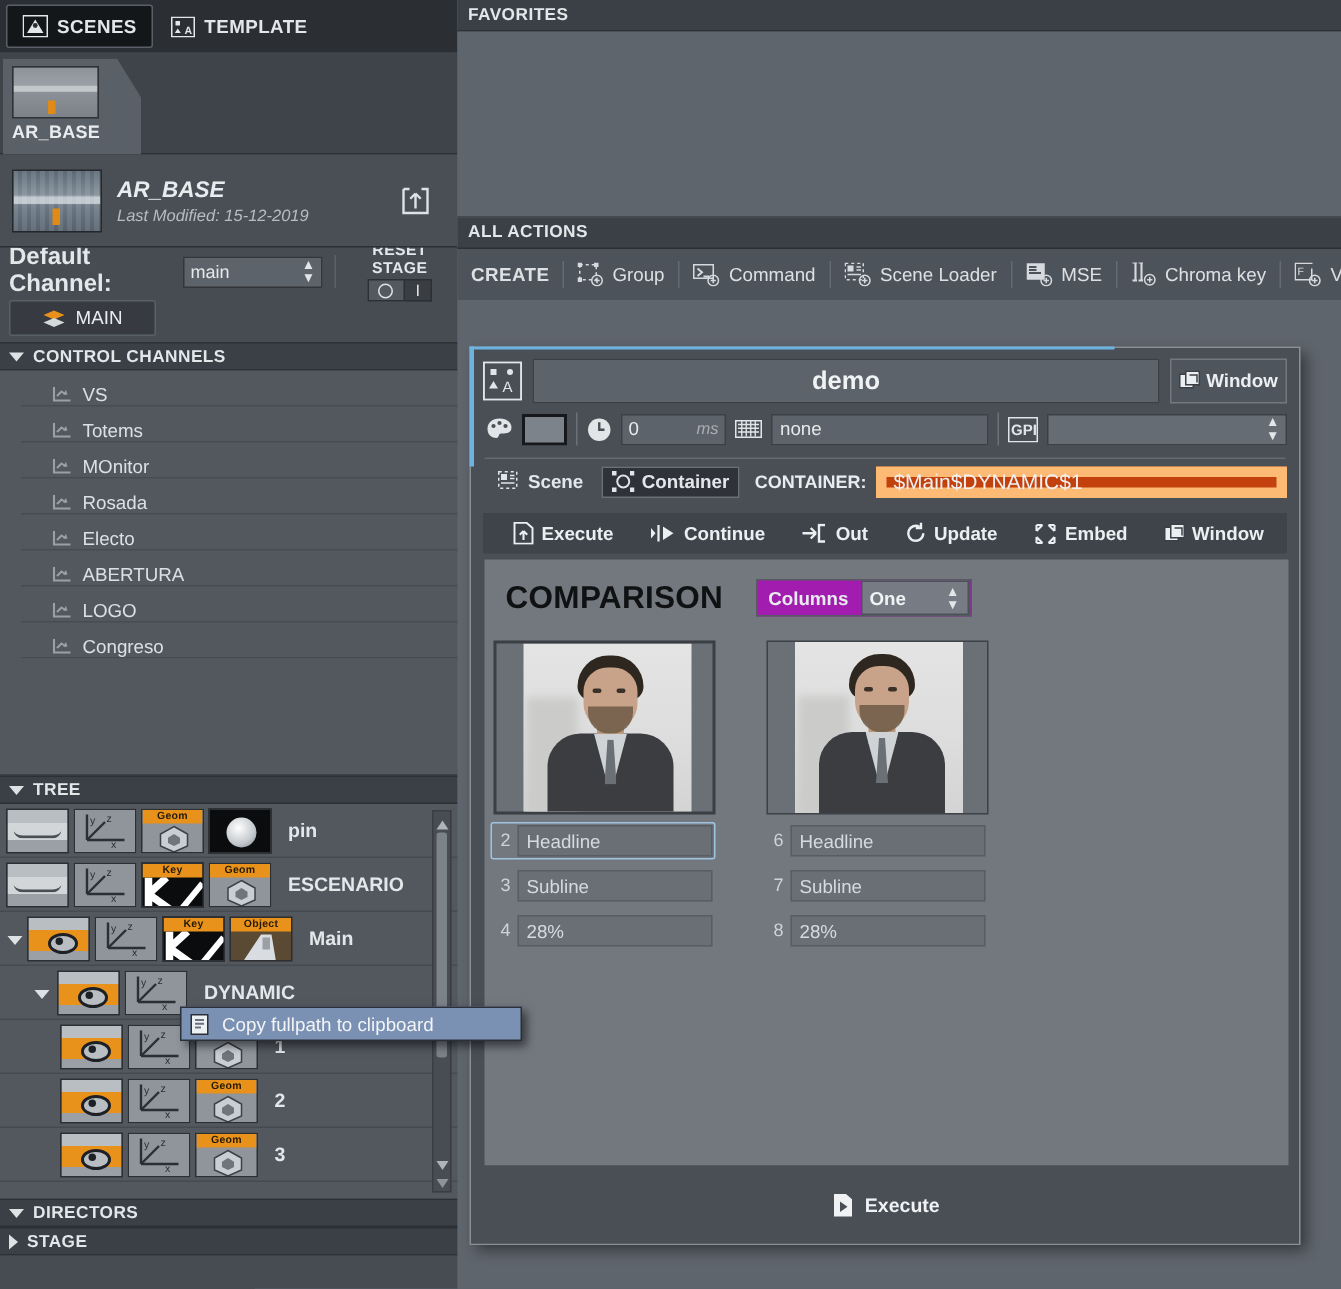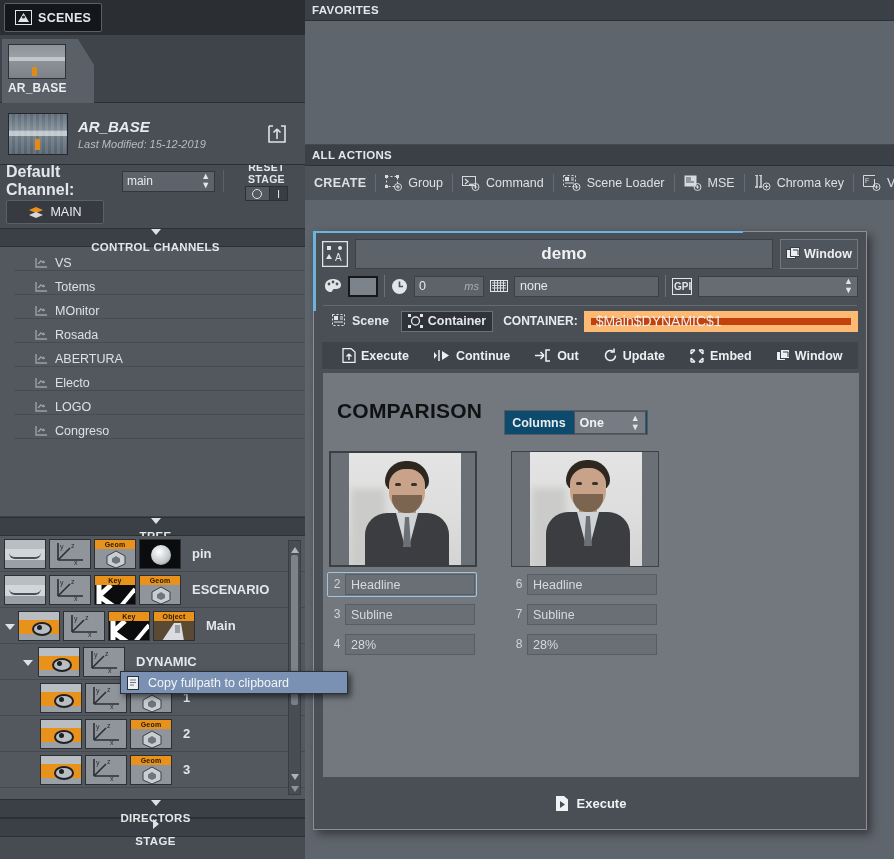--- a/index.html
+++ b/index.html
@@ -100,21 +100,21 @@
   .mainbtn{
     margin:3px 0 0 6px; width:98px;height:24px; background:#373b41;
     border:1px solid #5a6068; border-radius:2px;
     display:flex;align-items:center;justify-content:center;gap:6px;
     font-size:12.5px; color:#e9ecee;
   }
 
   .section-hd{
     height:19px; background:#3b4046; border-top:1px solid #2c3034;border-bottom:1px solid #2c3034;
     display:flex; align-items:center; gap:6px; padding-left:6px;
-    font-size:11.5px; font-weight:bold; letter-spacing:.3px; color:#e4e7ea;flex-direction:column;
+    font-size:11.5px; font-weight:bold; letter-spacing:.3px; color:#e4e7ea;
   }
   .tri{ width:0;height:0; }
   .tri.down{ border-left:5px solid transparent;border-right:5px solid transparent;border-top:6px solid #dfe2e5; }
   .tri.right{ border-top:5px solid transparent;border-bottom:5px solid transparent;border-left:6px solid #dfe2e5; }
 
   .cc-list{ background:#53585f; }
   .cc-item{
     height:24px; display:flex; align-items:flex-end; gap:7px; padding-left:20px;
     border-bottom:1px solid #474c53; font-size:12.5px; color:#dde0e3;margin-left:14px;
   }
@@ -256,21 +256,21 @@
     display:flex;align-items:center;gap:5px;padding:0 12px;height:27px;
     font-size:12.5px;font-weight:bold;color:#eceff1; white-space:nowrap;
   }
   #content-area{
     position:absolute; left:9px; top:141px; width:536px; height:404px;
     background:#73787f;
   }
   .c-head{ display:flex; align-items:center; gap:22px; padding:13px 0 0 14px;}
   .c-title{ font-size:21px;font-weight:bold;color:#101113;letter-spacing:.2px;}
   .colbox{
-    display:flex;align-items:center;height:25px;background:#0c4a6e;border:1px solid #565b62;margin-top:24px;
+    display:flex;align-items:center;height:25px;background:#a21caf;border:1px solid #565b62;
   }
   .colbox .cl{ font-size:12.5px;font-weight:bold;color:#e9ecee;padding:0 7px;}
   .colbox .cv{
     width:72px;height:23px;background:#777c84;border:1px solid #4d525a;margin:0 1px;
     display:flex;align-items:center;padding:0 5px;font-size:12.5px;font-weight:bold;color:#f0f2f4;
   }
   .colbox .cv .arrows{ margin-left:auto;}
   .cards{ display:flex; gap:34px; padding:16px 0 0 6px; }
   .card{ width:148px; }
   .photo{
@@ -340,20 +340,31 @@
   <div class="topbar">
     <div class="tabbtn active">
       <span class="ic">
         <svg width="17" height="15" viewBox="0 0 17 15">
             <rect x="0.5" y="0.5" width="16" height="14" fill="none" stroke="#e4e7ea"></rect>
             <path d="M8.5 3 L14 12 L3 12 Z" fill="#e4e7ea"></path>
             <circle cx="8.5" cy="7" r="1.6" fill="#2b2f34"></circle>
           </svg>
       </span>
       <span>SCENES</span>
+    </div>
+    <div class="tabbtn">
+      <span class="ic">
+        <svg width="16" height="14" viewBox="0 0 16 14">
+            <rect x="0.5" y="0.5" width="15" height="13" fill="none" stroke="#e4e7ea"></rect>
+            <rect x="3" y="3" width="3" height="3" fill="#e4e7ea"></rect>
+            <path d="M4.5 8 L6.5 11 L2.5 11 Z" fill="#e4e7ea"></path>
+            <text x="9" y="11.5" font-size="7" fill="#e4e7ea" font-family="Liberation Sans">A</text>
+          </svg>
+      </span>
+      <span>TEMPLATE</span>
     </div>
   </div>
 
   <div class="scene-tabrow">
     <div class="scene-tab">
       <div class="thumb"></div>
       <div class="tabname">AR_BASE</div>
     </div>
   </div>
 
@@ -444,31 +455,31 @@
       <span>Rosada</span>
     </div>
     <div class="cc-item">
       <span class="ic">
           <svg width="14" height="13" viewBox="0 0 14 13">
             <path d="M2 1 V10 H13" fill="none" stroke="#9aa0a7" stroke-width="1.4"></path>
             <path d="M4 7 L7 4 L10 6" fill="none" stroke="#9aa0a7" stroke-width="1.4"></path>
             <path d="M10 3 L11 6 L8 6 Z" fill="#9aa0a7"></path>
           </svg>
         </span>
-      <span>ABERTURA</span>
+      <span>Electo</span>
     </div>
     <div class="cc-item">
       <span class="ic">
           <svg width="14" height="13" viewBox="0 0 14 13">
             <path d="M2 1 V10 H13" fill="none" stroke="#9aa0a7" stroke-width="1.4"></path>
             <path d="M4 7 L7 4 L10 6" fill="none" stroke="#9aa0a7" stroke-width="1.4"></path>
             <path d="M10 3 L11 6 L8 6 Z" fill="#9aa0a7"></path>
           </svg>
         </span>
-      <span>Electo</span>
+      <span>ABERTURA</span>
     </div>
     <div class="cc-item">
       <span class="ic">
           <svg width="14" height="13" viewBox="0 0 14 13">
             <path d="M2 1 V10 H13" fill="none" stroke="#9aa0a7" stroke-width="1.4"></path>
             <path d="M4 7 L7 4 L10 6" fill="none" stroke="#9aa0a7" stroke-width="1.4"></path>
             <path d="M10 3 L11 6 L8 6 Z" fill="#9aa0a7"></path>
           </svg>
         </span>
       <span>LOGO</span>

